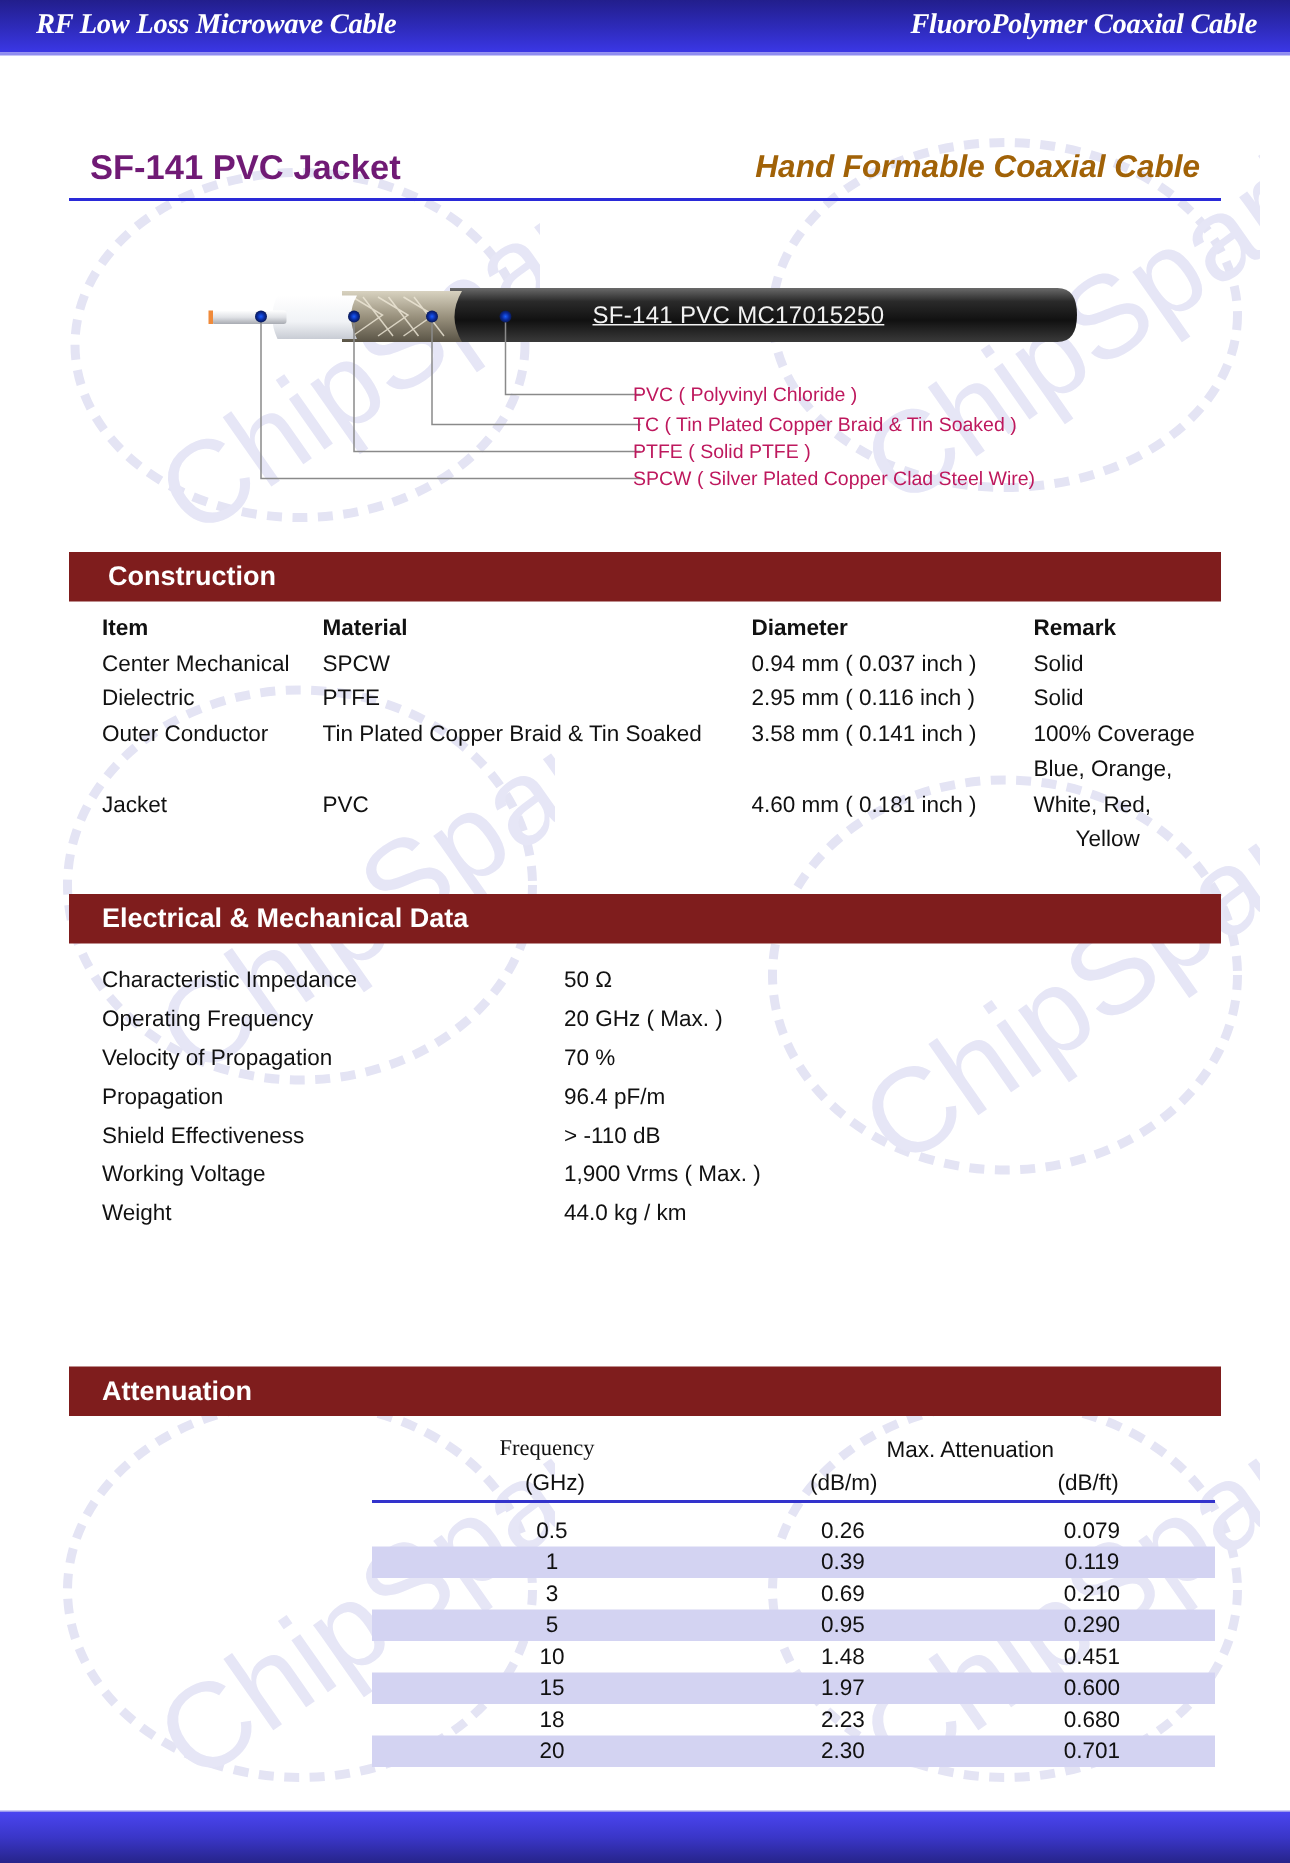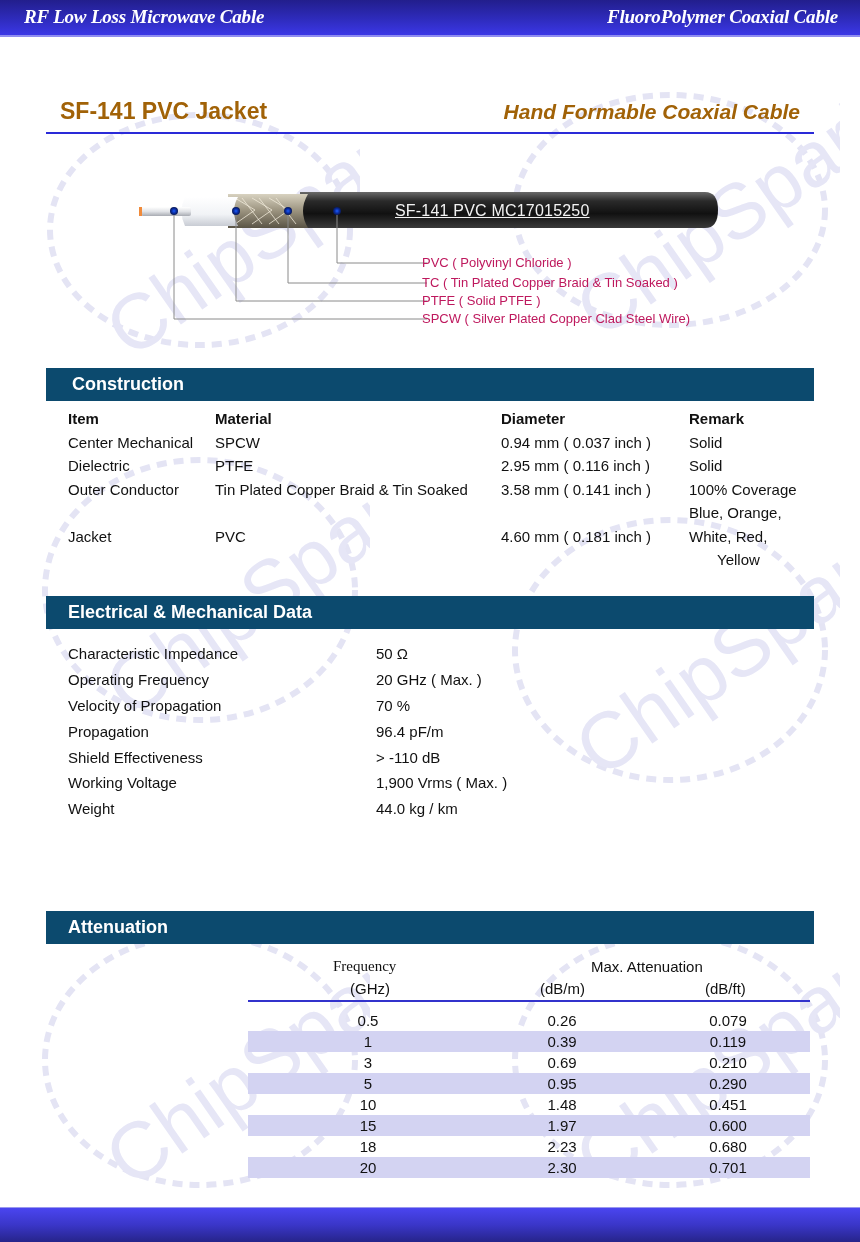--- a/index.html
+++ b/index.html
@@ -22,29 +22,29 @@
     font-family: "Liberation Serif", serif; font-style: italic; font-weight: bold;
     font-size: 19px; letter-spacing: -0.2px;
   }
   .top-bar .left { left: 24px; }
   .top-bar .right { right: 22px; }
 
   .title-row {
     position: absolute; left: 46px; top: 96px; width: 768px; height: 38px;
     border-bottom: 2px solid #2a2ad8; z-index: 2;
   }
-  .title-row .model { position: absolute; left: 14px; top: 2px; font-size: 23px; font-weight: bold; color: #a16207; }
+  .title-row .model { position: absolute; left: 14px; top: 2px; font-size: 23px; font-weight: bold; color: #701a75; }
   .title-row .subtitle { position: absolute; right: 14px; top: 4px; font-size: 21px; font-weight: bold; font-style: italic; color: #a16207; }
 
   .cable-figure { position: absolute; left: 130px; top: 180px; width: 600px; height: 150px; z-index: 2; }
   .cable-label { position: absolute; font-size: 13px; color: #be185d; white-space: nowrap; }
   .cable-print { position: absolute; left: 265px; top: 22px; font-size: 16px; color: #f2f2f2; white-space: nowrap; letter-spacing: 0.2px; text-decoration: underline; }
 
   .section-bar {
-    position: absolute; left: 46px; width: 768px; height: 33px; background: #0c4a6e; z-index: 2;
+    position: absolute; left: 46px; width: 768px; height: 33px; background: #7f1d1d; z-index: 2;
   }
   .section-bar span { position: absolute; left: 22px; top: 6px; color: #fff; font-weight: bold; font-size: 18px; }
 
   .construction { position: absolute; left: 68px; top: 410px; width: 750px; z-index: 2; font-size: 15px; }
   .cons-row { position: relative; height: 23.5px; }
   .cons-row span { position: absolute; top: 0; white-space: nowrap; }
   .cons-row .c1 { left: 0; }
   .cons-row .c2 { left: 147px; }
   .cons-row .c3 { left: 433px; }
   .cons-row .c4 { left: 621px; }

